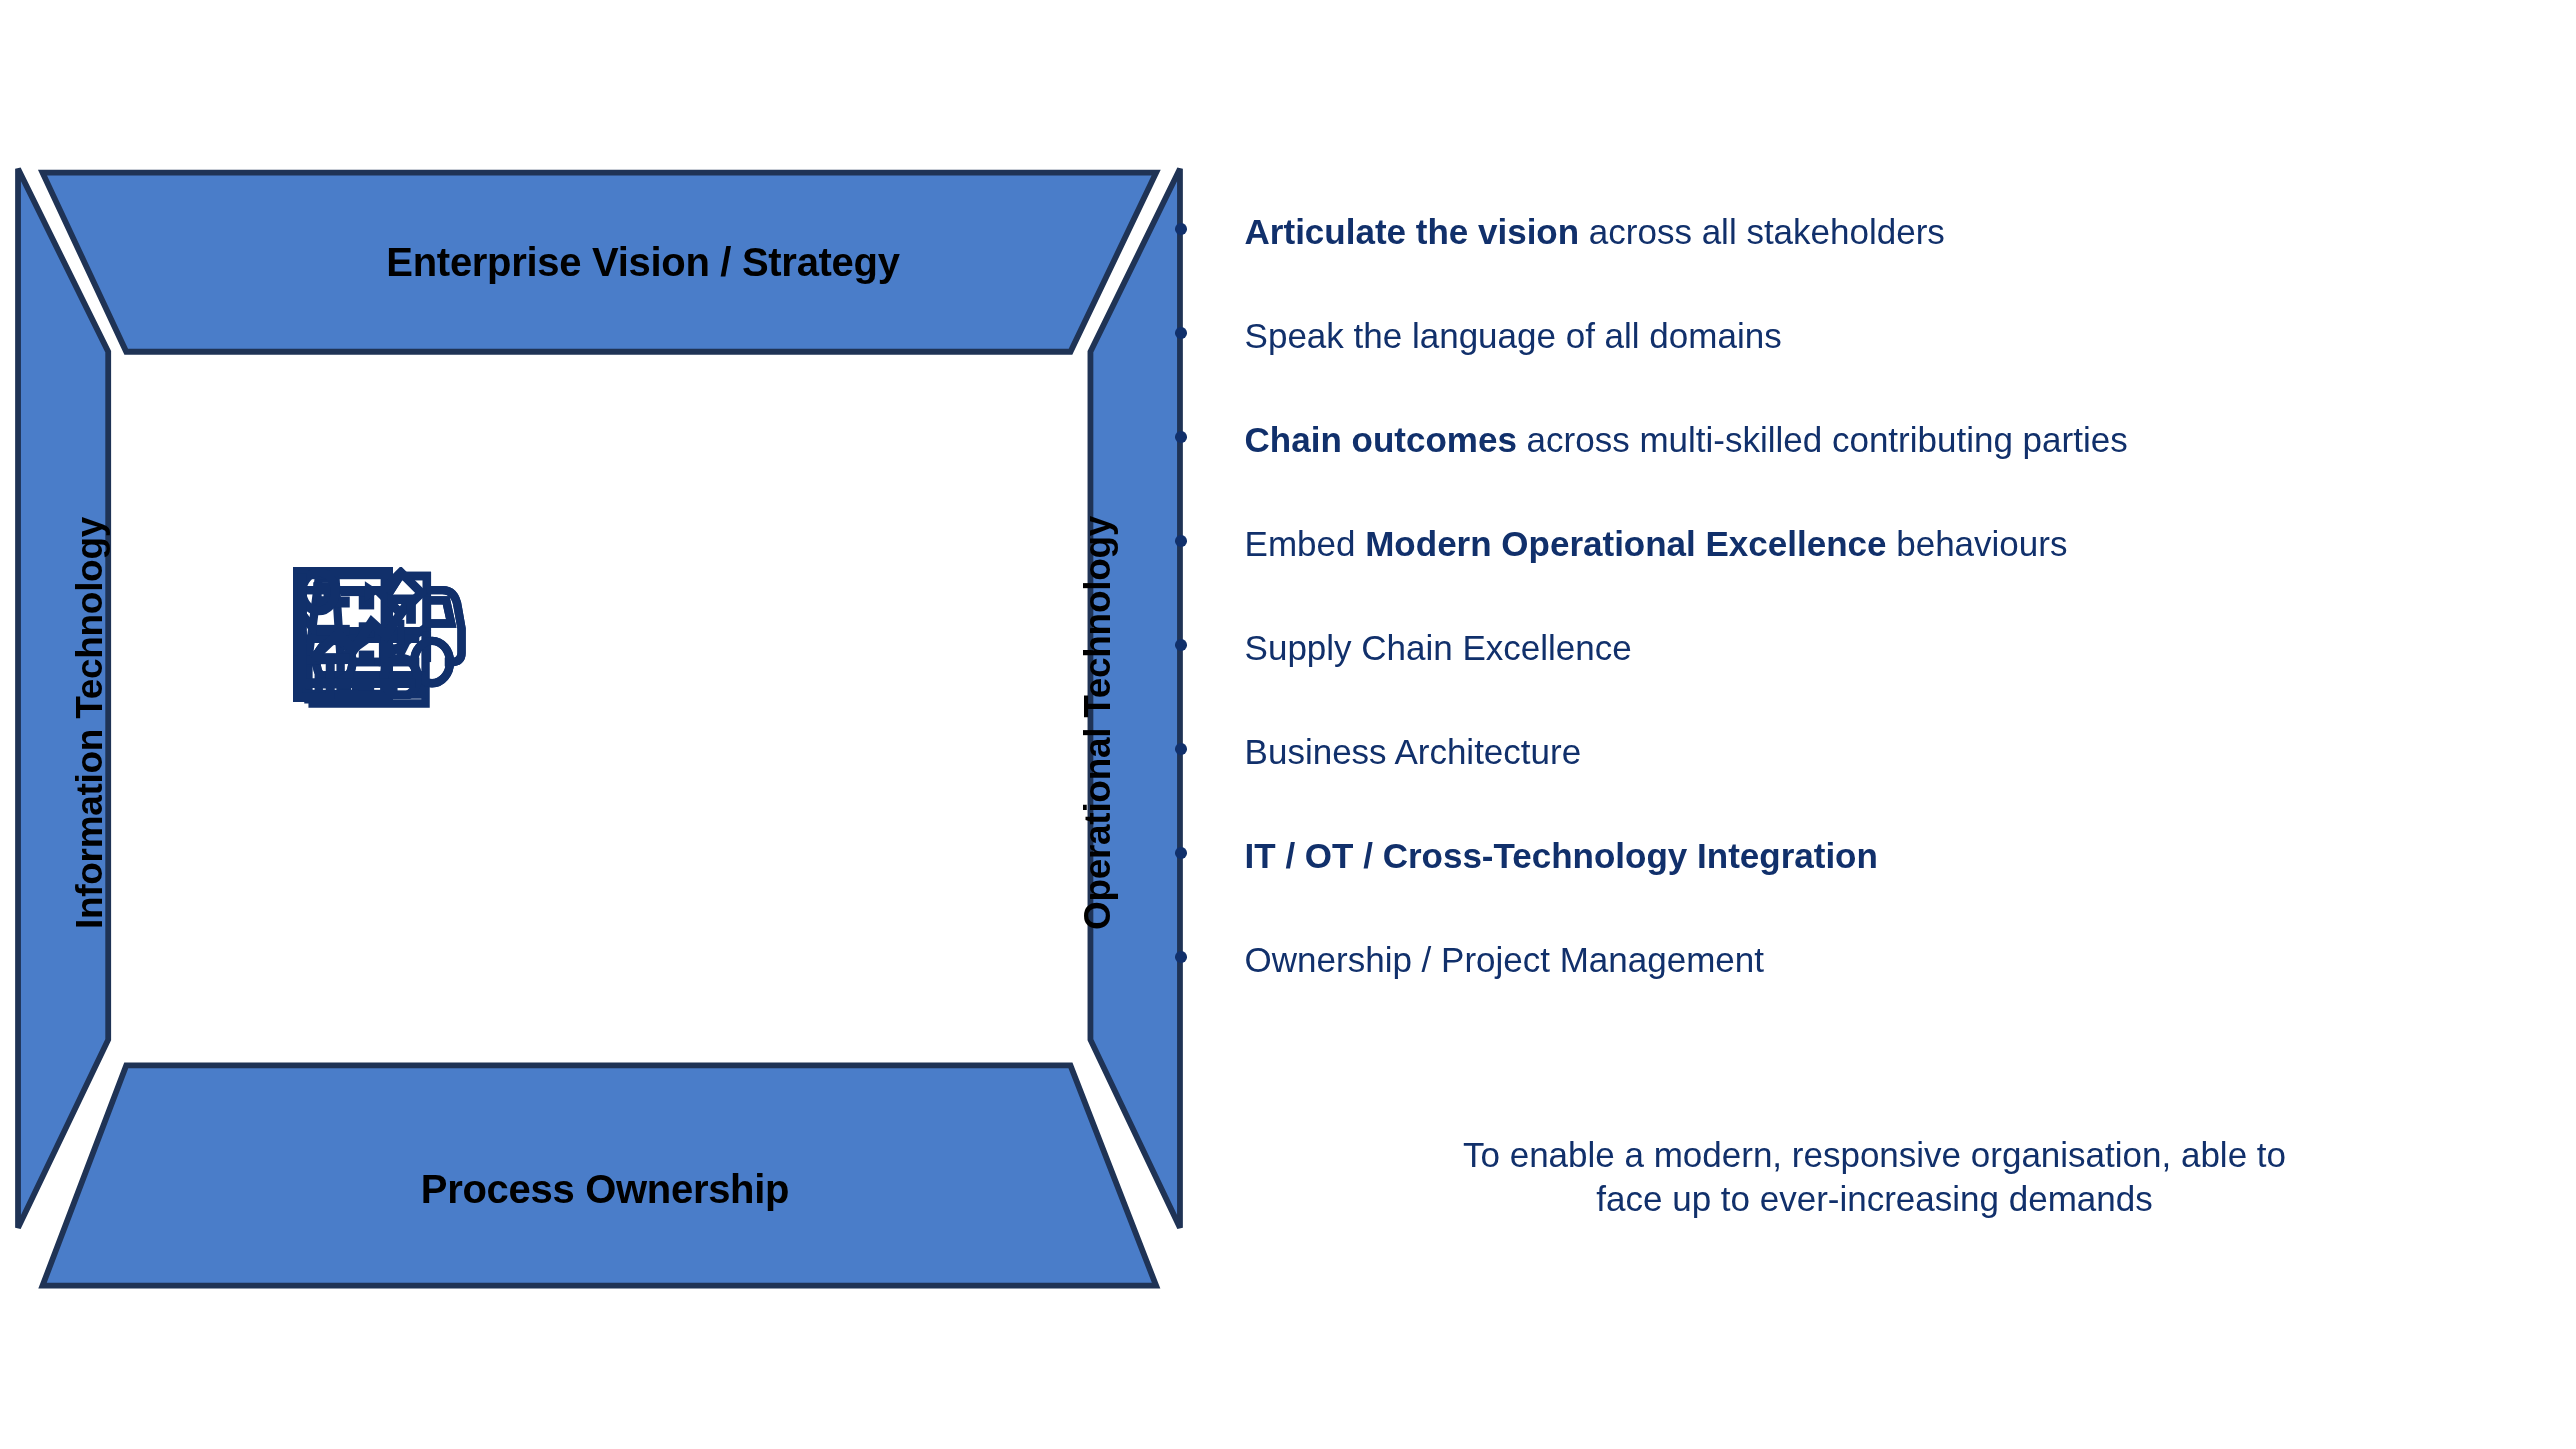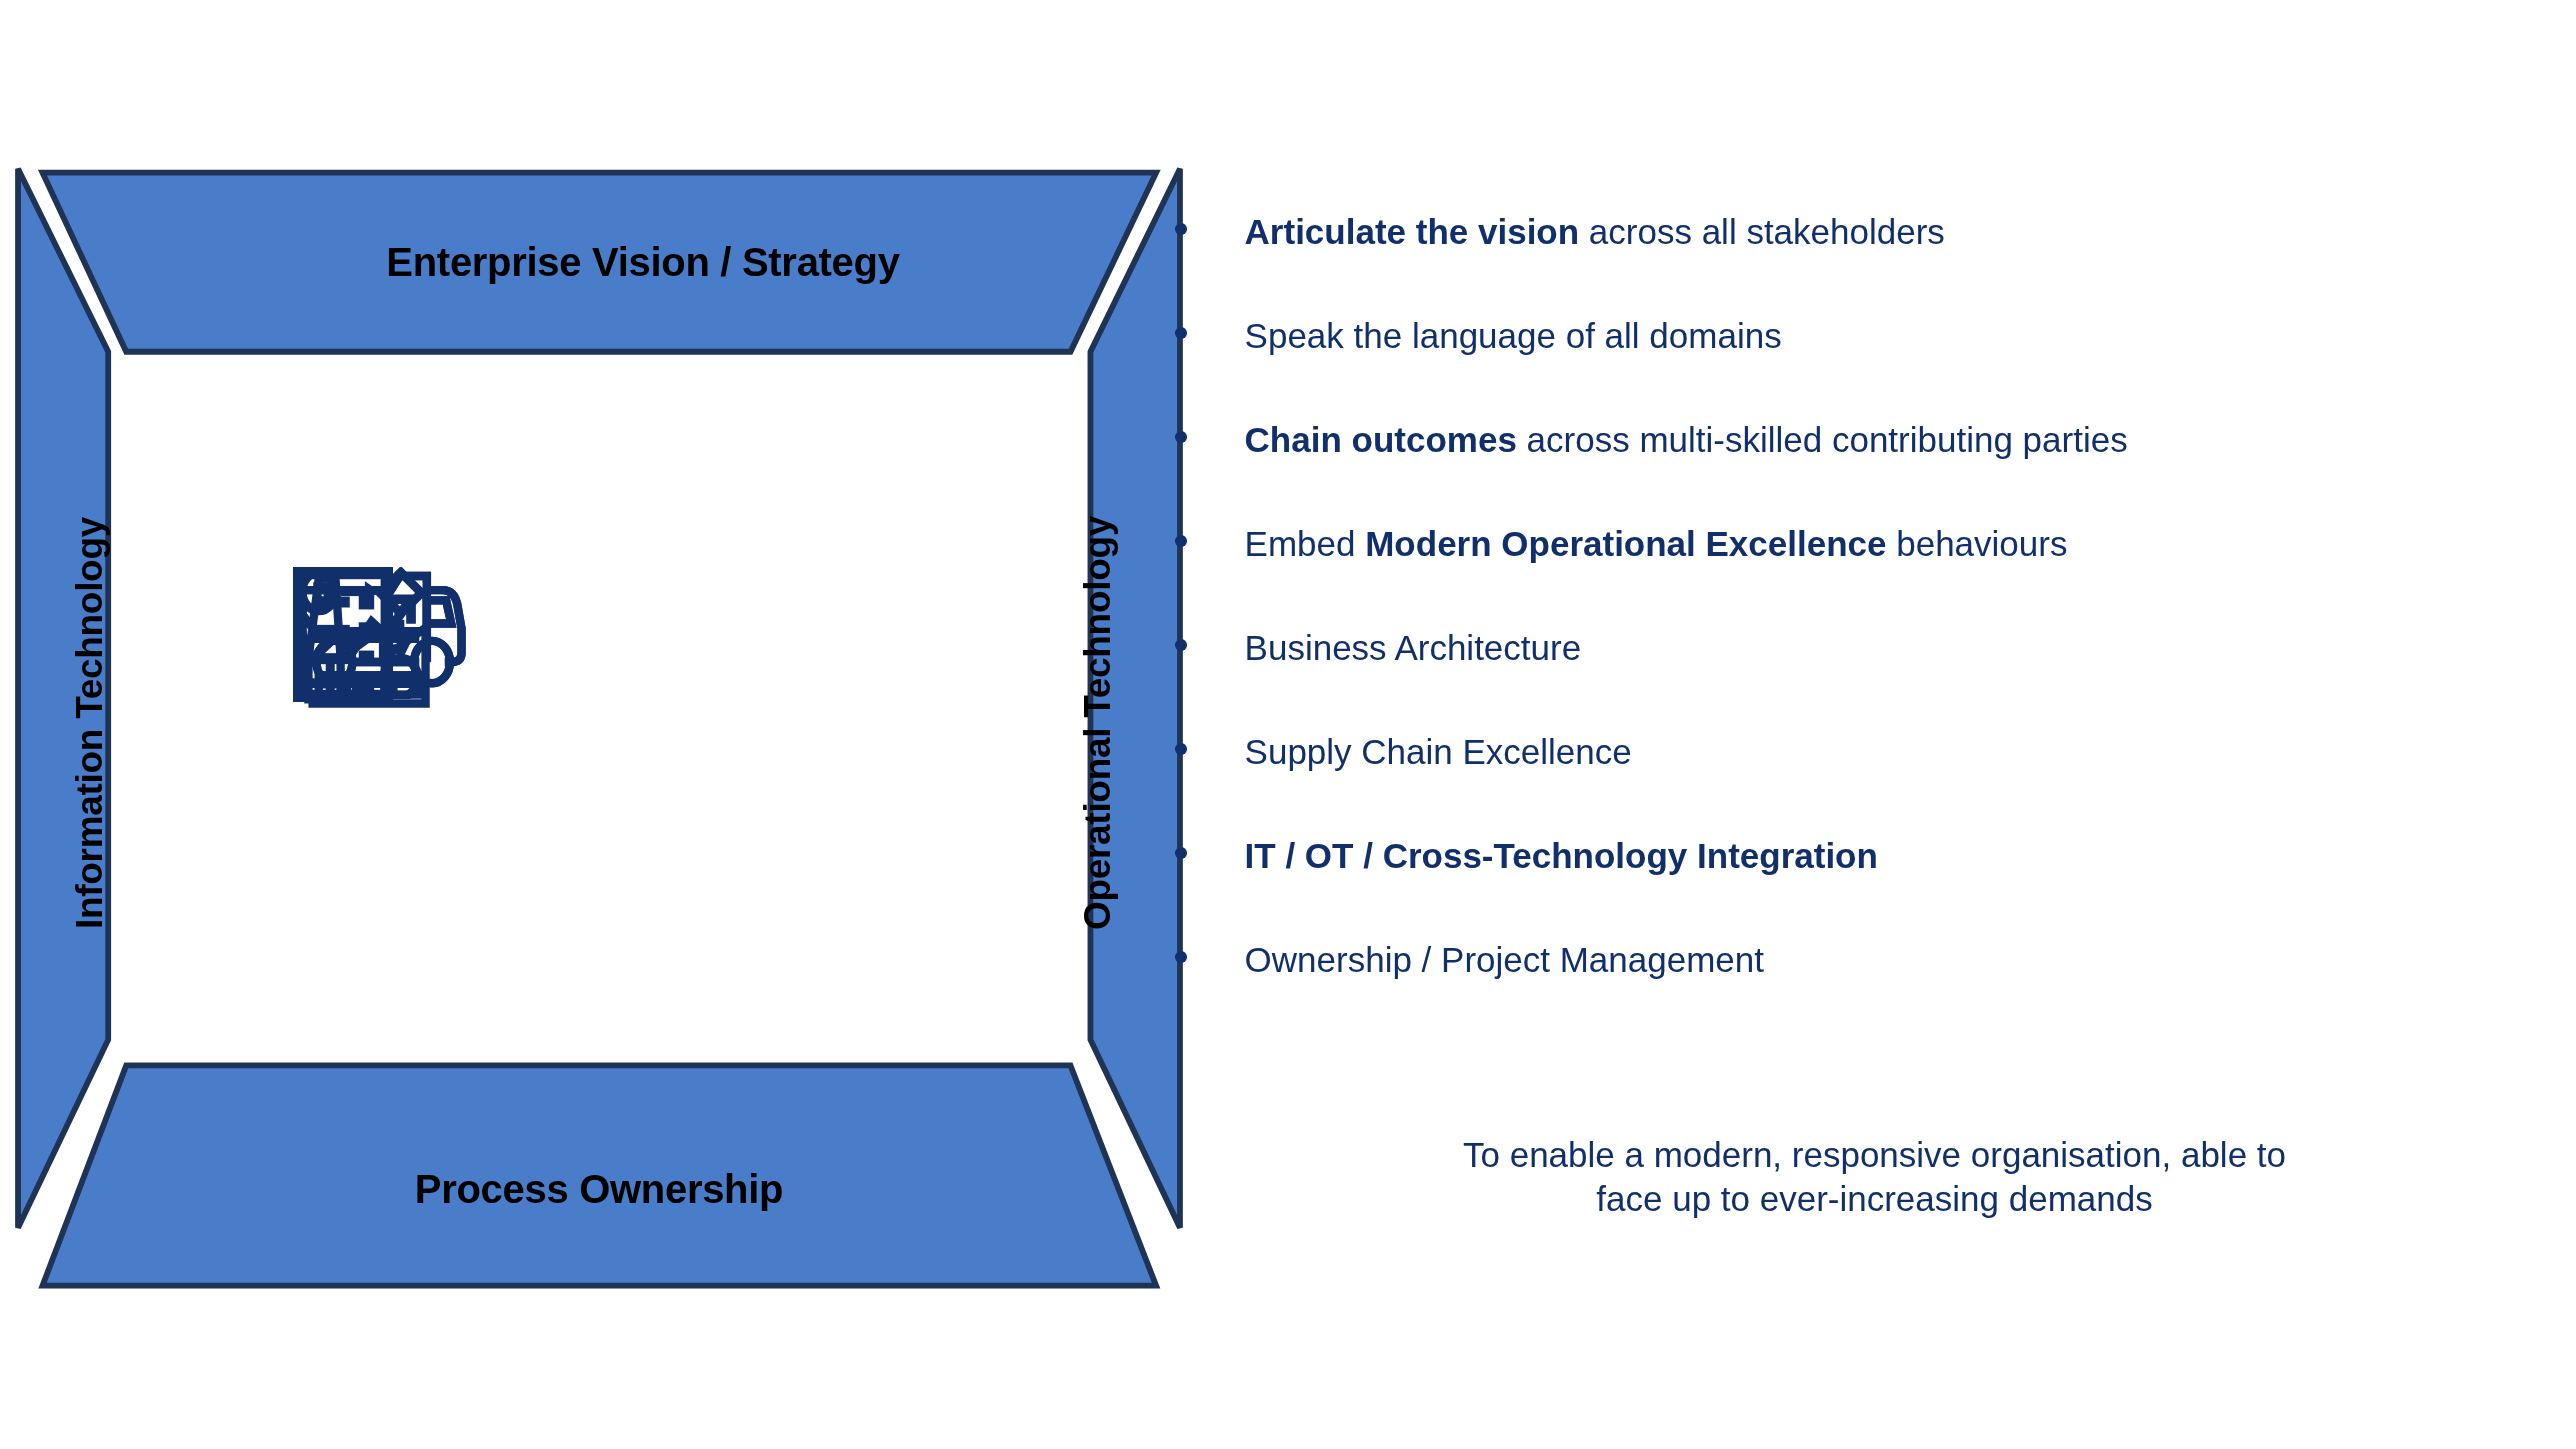--- a/index.html
+++ b/index.html
@@ -23,21 +23,21 @@
     white-space:nowrap;
     letter-spacing:-0.3px;
   }
   #label-top{
     left:0;top:240px;width:1198px;
     text-align:center;
     font-size:40px;
     padding-left:44px;
   }
   #label-bottom{
-    left:0;top:1167px;width:1198px;
+    left:6px;top:1167px;width:1198px;
     text-align:center;
     font-size:40px;
   }
   #label-left{
     left:-277px;top:702px;width:734px;
     text-align:center;
     font-size:37px;
     transform:rotate(-90deg);
     transform-origin:center center;
   }
@@ -231,28 +231,28 @@
     <div class="bullet-row">
       <span class="bullet-dot"></span>
       <span class="bullet-text">
         <span class="norm">Embed </span><b>Modern Operational Excellence</b><span class="norm"> behaviours</span>
       </span>
     </div>
 
     <div class="bullet-row">
       <span class="bullet-dot"></span>
       <span class="bullet-text">
+        <span class="norm">Supply Chain Excellence</span>
+      </span>
+    </div>
+
+    <div class="bullet-row">
+      <span class="bullet-dot"></span>
+      <span class="bullet-text">
         <span class="norm">Business Architecture</span>
-      </span>
-    </div>
-
-    <div class="bullet-row">
-      <span class="bullet-dot"></span>
-      <span class="bullet-text">
-        <span class="norm">Supply Chain Excellence</span>
       </span>
     </div>
 
     <div class="bullet-row">
       <span class="bullet-dot"></span>
       <span class="bullet-text">
         <b>IT / OT / Cross-Technology Integration</b>
       </span>
     </div>
 

